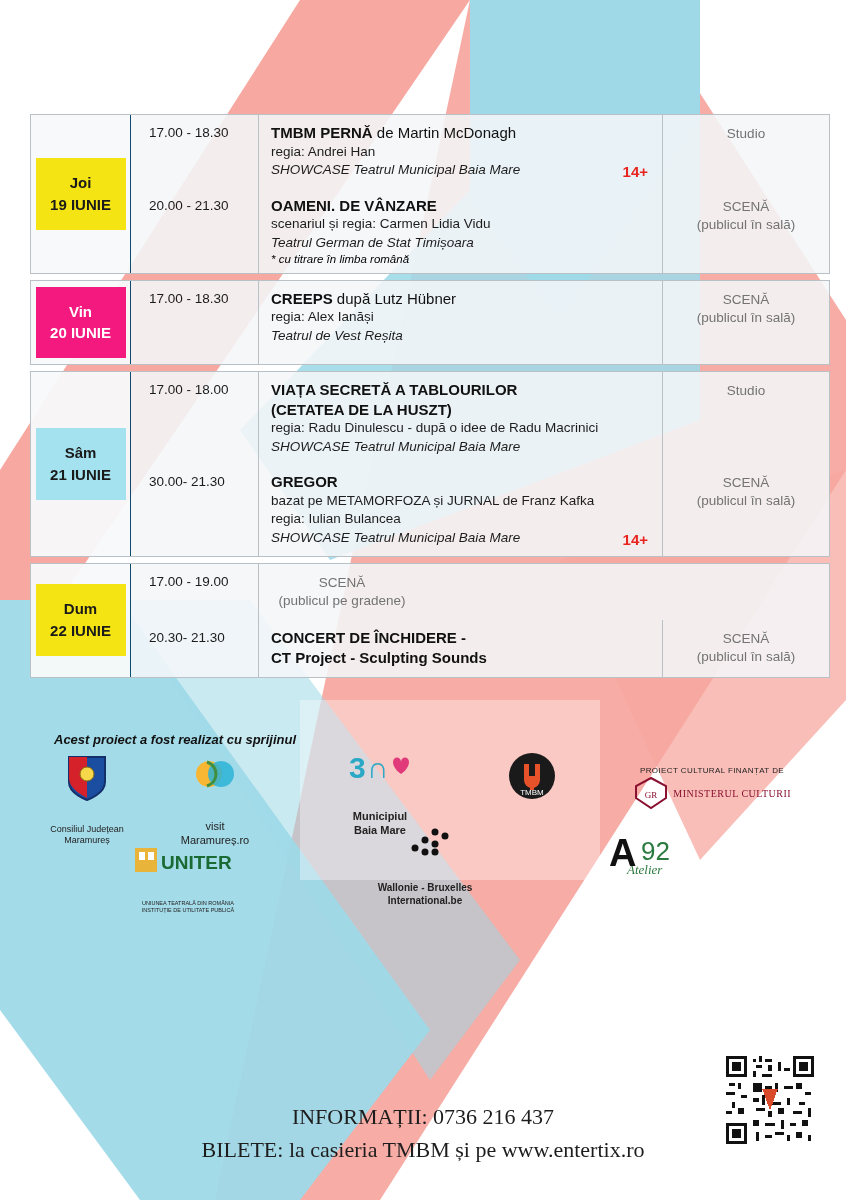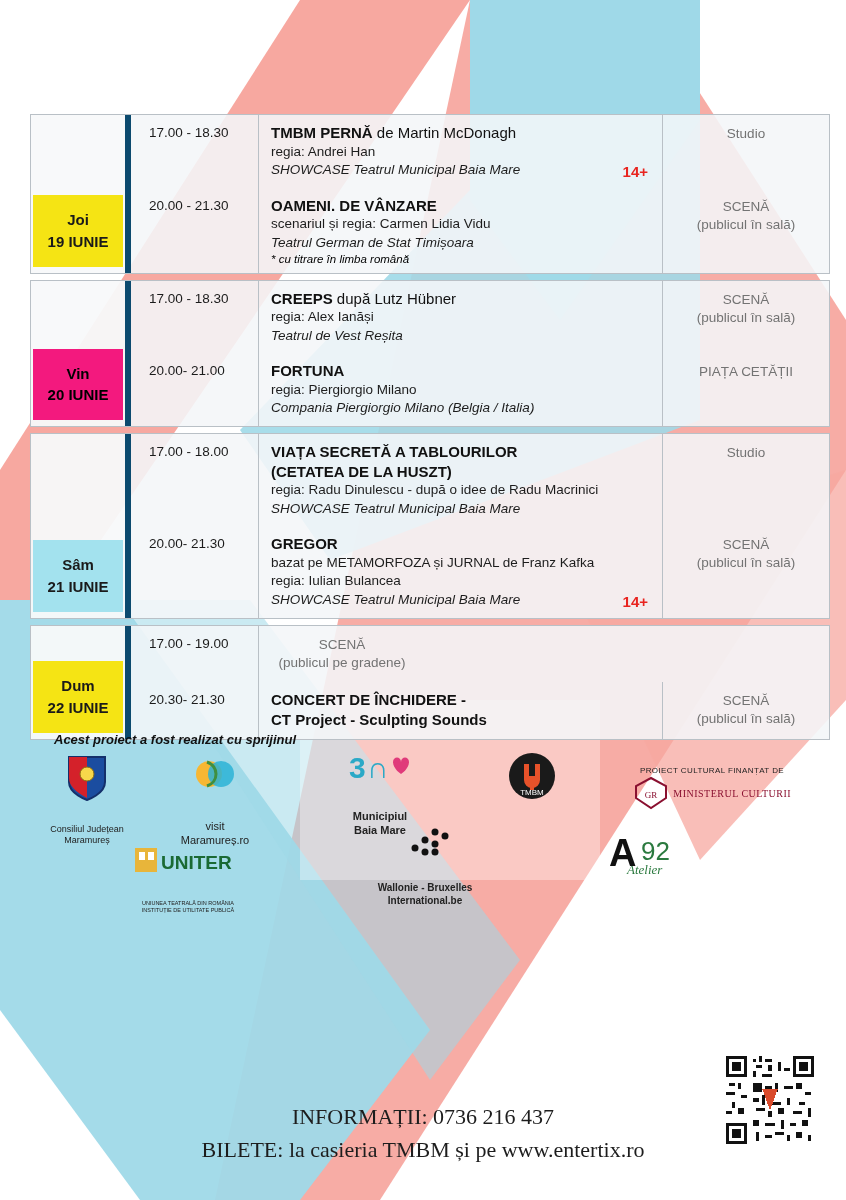--- a/index.html
+++ b/index.html
@@ -26,38 +26,38 @@
     display: flex;
     width: 100%;
     border: 1px solid #b9c0c6;
     background: rgba(244,246,248,0.88);
     margin-bottom: 6px;
   }
   .daycol {
     width: 100px;
     flex: 0 0 100px;
     display: flex;
-    align-items: flex-end;
+    align-items: center;
     justify-content: center;
-    border-right: 6px solid #0c4a6e;
+    border-right: 1px solid #0c4a6e;
     background: rgba(250,251,252,0.55);
     padding: 6px 0;
   }
   .daybadge {
     width: 90px;
     padding: 14px 0;
     text-align: center;
     font-weight: bold;
     line-height: 1.45;
     color: #1a1a1a;
     font-size: 15px;
   }
   .daybadge .dnum { font-size: 15px; }
   .badge-yellow { background:#f5e414; }
-  .badge-pink   { background:#f3197e; color:#000000; }
+  .badge-pink   { background:#f3197e; color:#ffffff; }
   .badge-cyan   { background:#a3e2ee; }
 
   .events {
     flex: 1 1 auto;
     display: flex;
     flex-direction: column;
   }
   .event-row {
     display: flex;
     flex: 1 1 auto;
@@ -186,29 +186,20 @@
         <div class="event-row">
           <div class="timecol">17.00 - 18.30</div>
           <div class="descol">
             <div class="title"><span style="white-space: pre-line;">CREEPS</span><span class="plain"> după Lutz Hübner</span></div>
             <div class="line">regia: Alex Ianăși</div>
             <div class="line ital">Teatrul de Vest Reșita</div>
           </div>
           <div class="venuecol" style="white-space: pre-line;">SCENĂ
 (publicul în sală)</div>
         </div>
-        <div class="event-row">
-          <div class="timecol">20.00- 21.00</div>
-          <div class="descol">
-            <div class="title"><span style="white-space: pre-line;">FORTUNA</span></div>
-            <div class="line">regia: Piergiorgio Milano</div>
-            <div class="line ital">Compania Piergiorgio Milano (Belgia / Italia)</div>
-          </div>
-          <div class="venuecol" style="white-space: pre-line;">PIAȚA CETĂȚII</div>
-        </div>
       </div>
     </div>
     <div class="day-block">
       <div class="daycol">
         <div class="daybadge badge-cyan">
           <div>Sâm</div>
           <div class="dnum">21 IUNIE</div>
         </div>
       </div>
       <div class="events">
@@ -216,21 +207,21 @@
           <div class="timecol">17.00 - 18.00</div>
           <div class="descol">
             <div class="title"><span style="white-space: pre-line;">VIAȚA SECRETĂ A TABLOURILOR
 (CETATEA DE LA HUSZT)</span></div>
             <div class="line">regia: Radu Dinulescu - după o idee de Radu Macrinici</div>
             <div class="line ital">SHOWCASE Teatrul Municipal Baia Mare</div>
           </div>
           <div class="venuecol" style="white-space: pre-line;">Studio</div>
         </div>
         <div class="event-row">
-          <div class="timecol">20.00- 21.30</div>
+          <div class="timecol">30.00- 21.30</div>
           <div class="descol">
             <div class="title"><span style="white-space: pre-line;">GREGOR</span></div>
             <div class="line">bazat pe METAMORFOZA și JURNAL de Franz Kafka</div>
             <div class="line">regia: Iulian Bulancea</div>
             <div class="line ital">SHOWCASE Teatrul Municipal Baia Mare</div>
             <div class="age" style="bottom: 8px;">14+</div>
           </div>
           <div class="venuecol" style="white-space: pre-line;">SCENĂ
 (publicul în sală)</div>
         </div>

